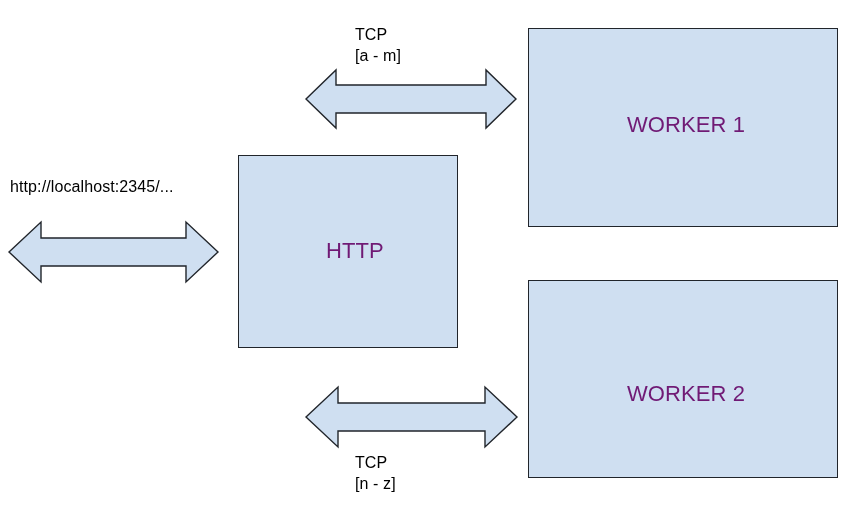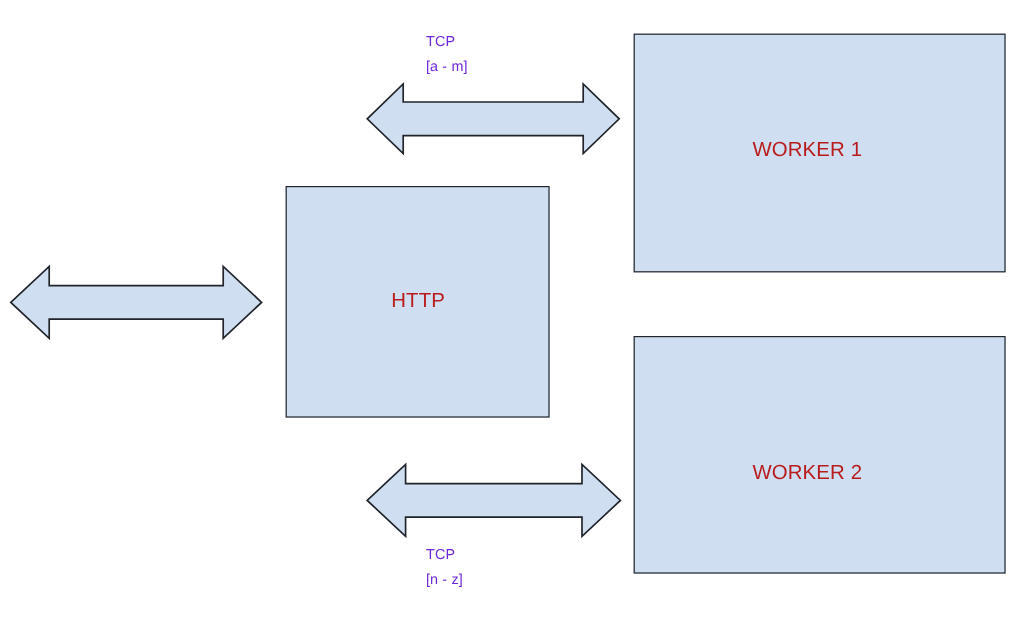--- a/index.html
+++ b/index.html
@@ -19,30 +19,30 @@
     overflow: hidden;
   }
   .node-box {
     position: absolute;
     background: #cfdff1;
     border: 1px solid #21252b;
     box-sizing: border-box;
   }
   .node-label {
     position: absolute;
-    color: #b91c1c;
-    font-size: 17px;
+    color: #701a75;
+    font-size: 22px;
     line-height: 19px;
     white-space: nowrap;
     letter-spacing: 0.1px;
   }
   .edge-label {
     position: absolute;
-    color: #6d28d9;
-    font-size: 12px;
+    color: #000000;
+    font-size: 16px;
     line-height: 21px;
     white-space: nowrap;
     letter-spacing: 0.1px;
   }
   .edge-label .line2 {
     display: block;
   }
   .arrow {
     position: absolute;
   }
@@ -64,20 +64,23 @@
   <div class="arrow" style="left:305px; top:69px;">
     <svg width="212" height="60" viewBox="0 0 212 60">
       <polygon points="1,30 31,1 31,16 181,16 181,1 211,30 181,59 181,44 31,44 31,59" fill="#cfdff1" stroke="#21252b" stroke-width="1.4" stroke-linejoin="miter"></polygon>
     </svg>
   </div>
 
   <div class="node-box" style="left:528px; top:28px; width:310px; height:199px;">
   </div>
   <div class="node-label" style="left:627px; top:115px;">WORKER 1</div>
 
+  <div class="edge-label" style="left:10px; top:176px;">
+    <span>http://localhost:2345/...</span>
+  </div>
 
   <div class="arrow" style="left:8px; top:221px;">
     <svg width="211" height="62" viewBox="0 0 211 62">
       <polygon points="1,31 33,1 33,17 178,17 178,1 210,31 178,61 178,45 33,45 33,61" fill="#cfdff1" stroke="#21252b" stroke-width="1.4" stroke-linejoin="miter"></polygon>
     </svg>
   </div>
 
   <div class="node-box" style="left:238px; top:155px; width:220px; height:193px;">
   </div>
   <div class="node-label" style="left:326px; top:241px;">HTTP</div>

